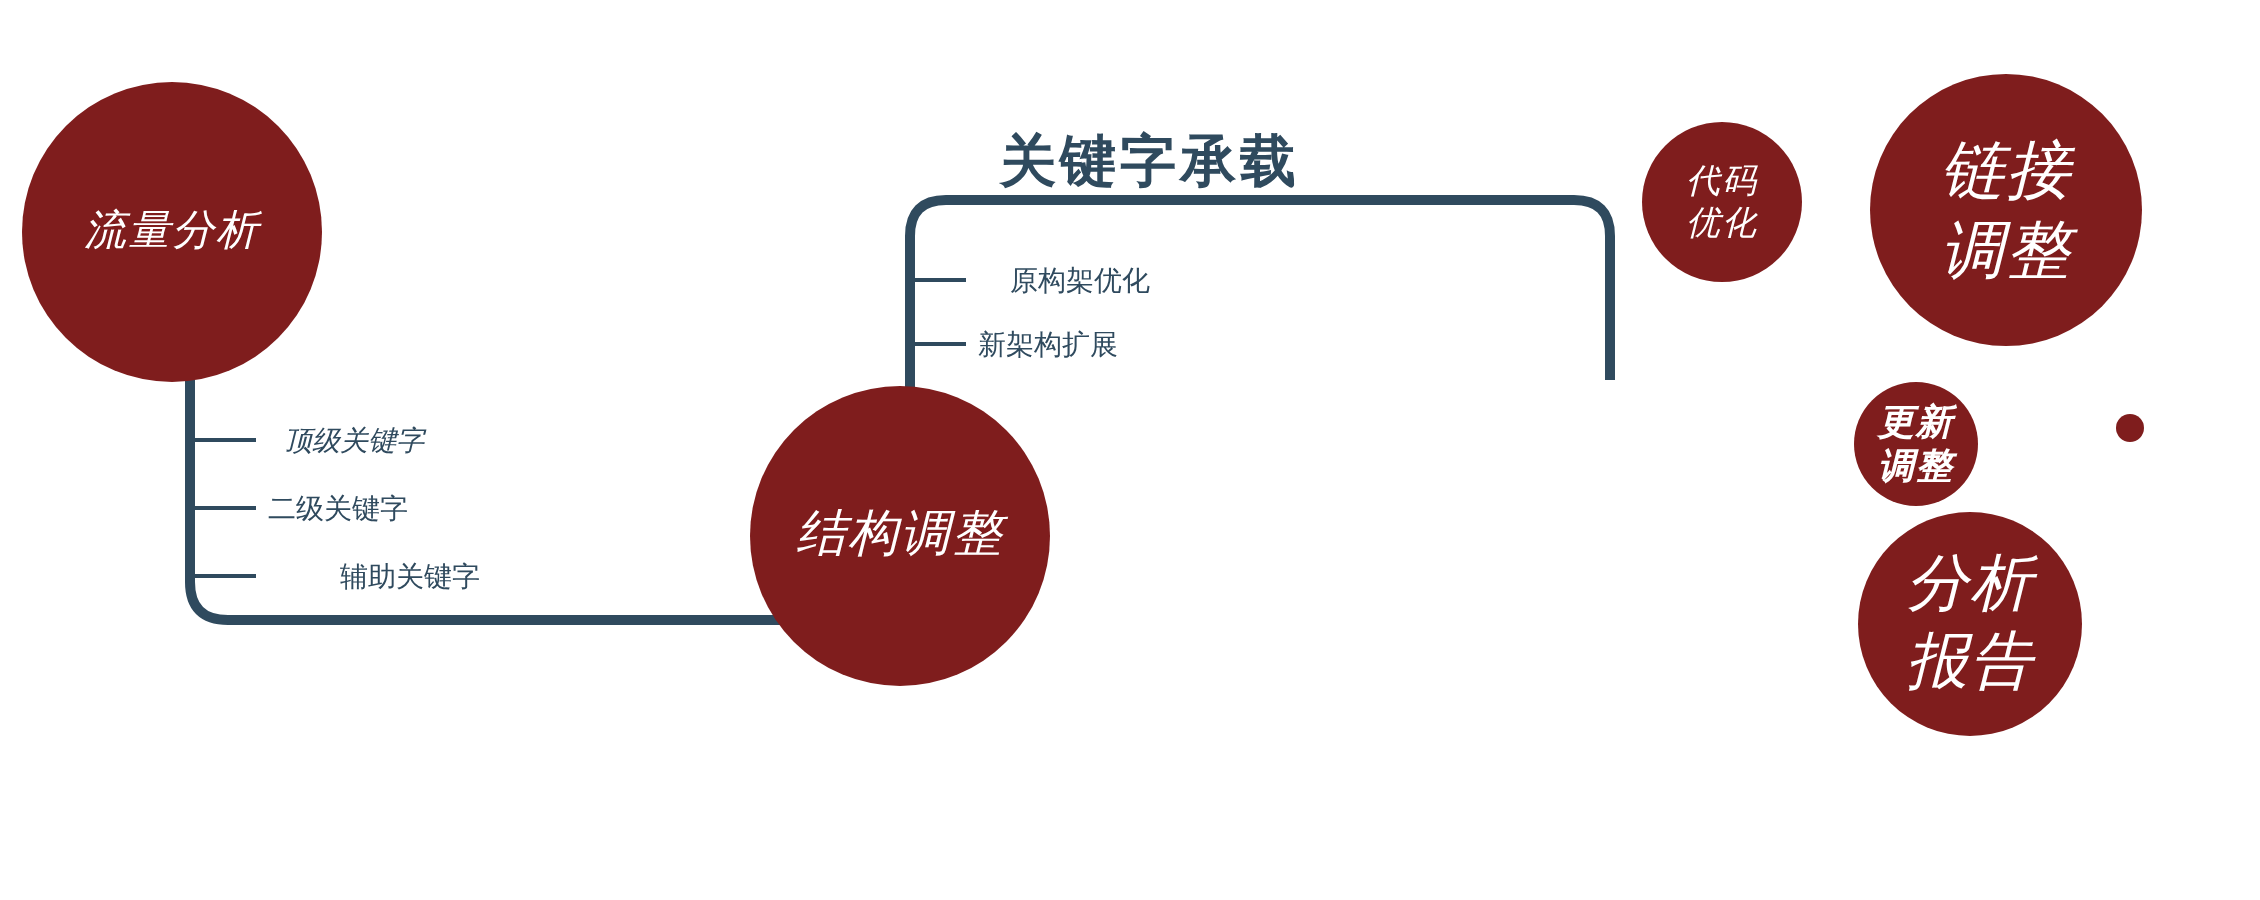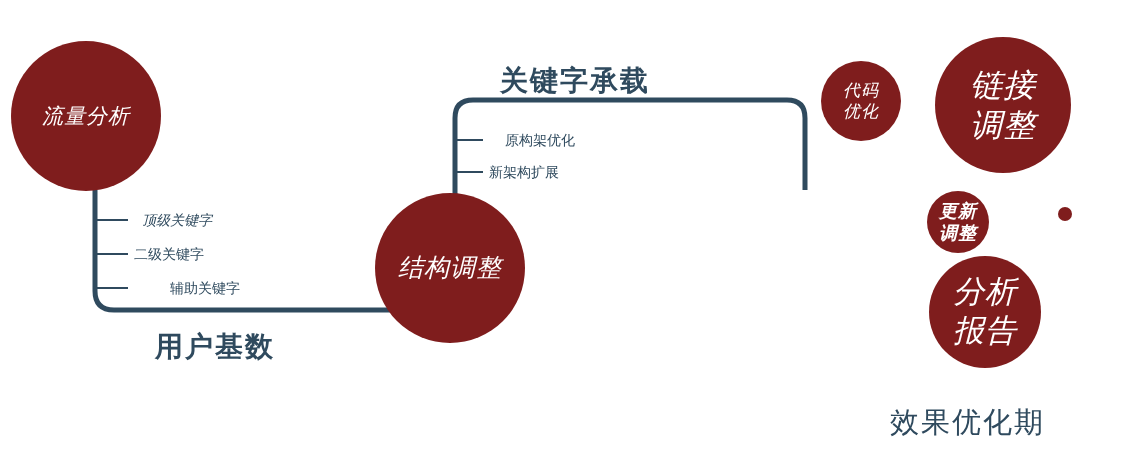--- a/index.html
+++ b/index.html
@@ -118,18 +118,16 @@
 
   <div class="node node-dot"></div>
 
   <div class="branch-label" style="left:142px; top:212px;font-style:italic;">顶级关键字</div>
   <div class="branch-label" style="left:134px; top:246px;">二级关键字</div>
   <div class="branch-label" style="left:134px; top:280px;margin-left:36px;">辅助关键字</div>
 
   <div class="branch-label" style="left:505px; top:132px;">原构架优化</div>
   <div class="branch-label" style="left:489px; top:164px;">新架构扩展</div>
 
-  <div class="edge-label" style="left:155px; top:328px;">用户基数</div>
   <div class="edge-label" style="left:500px; top:62px;">关键字承载</div>
 
-  <div class="caption">效果优化期</div>
 
 </div>
 
 </body></html>

